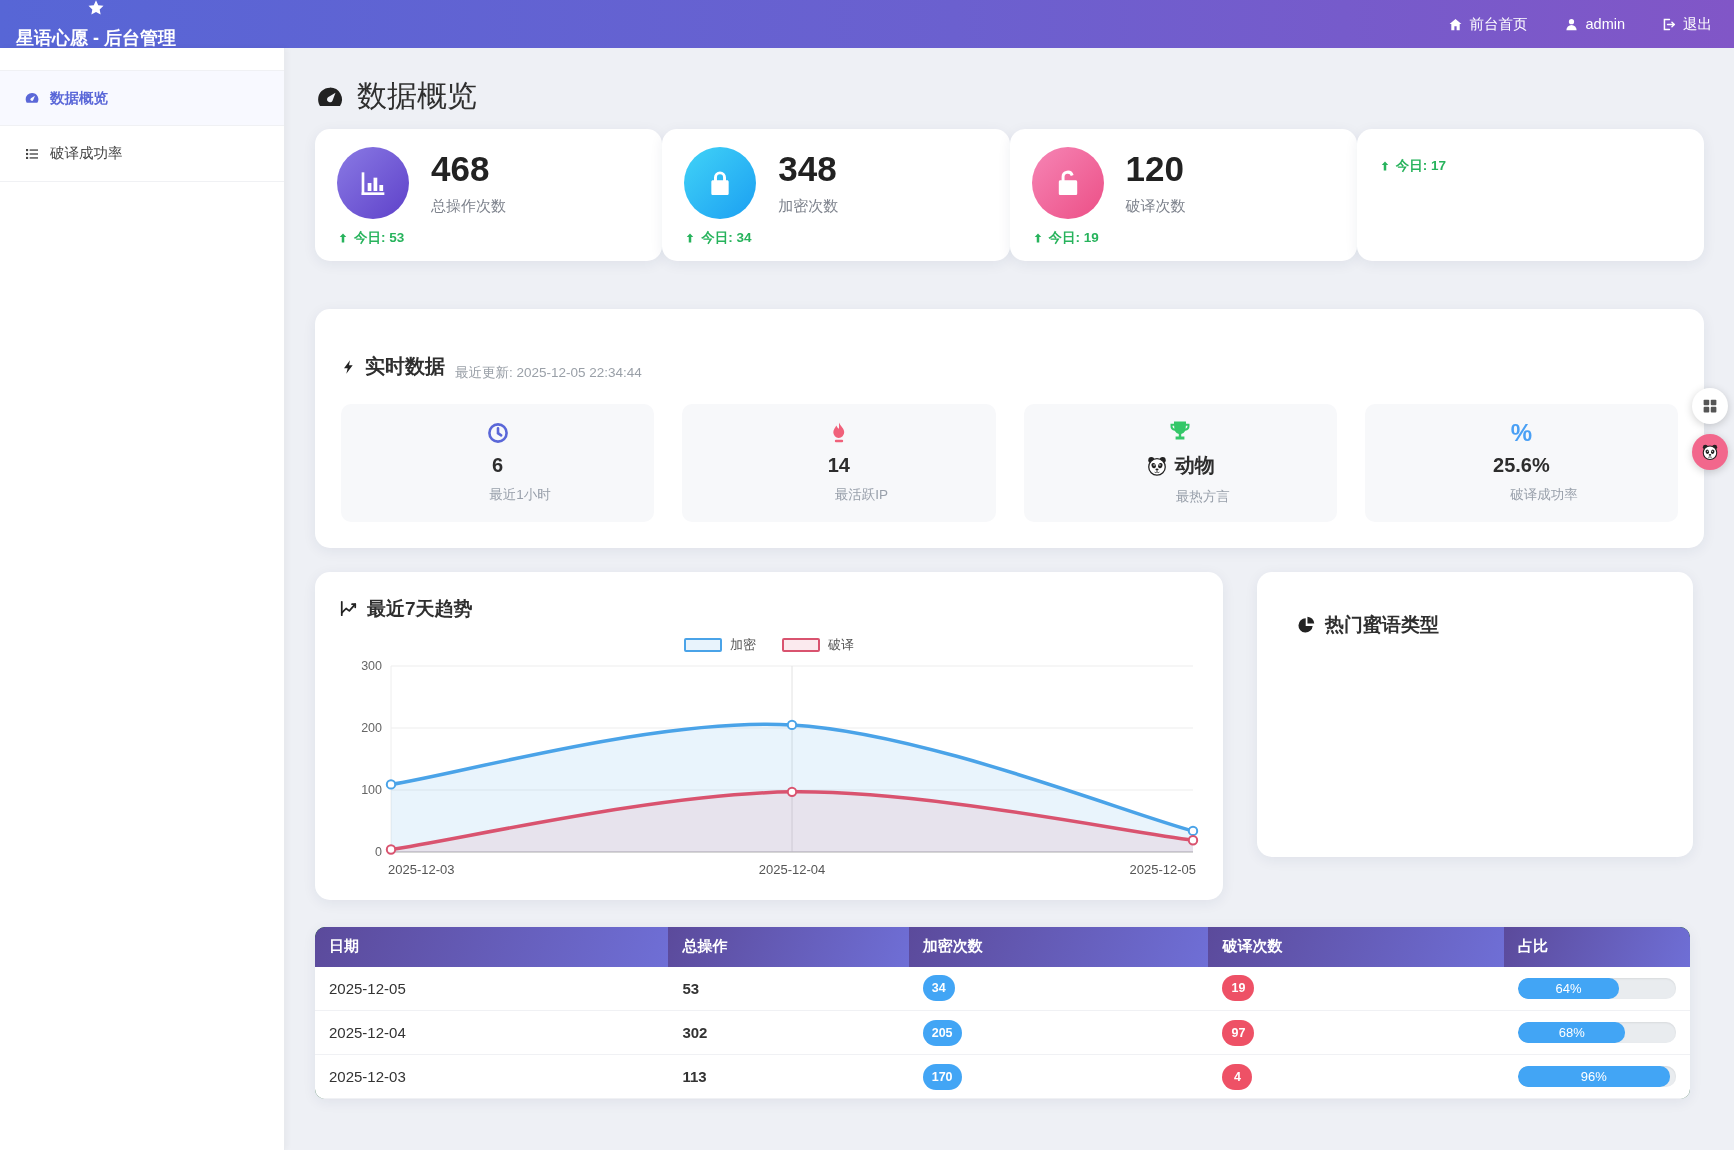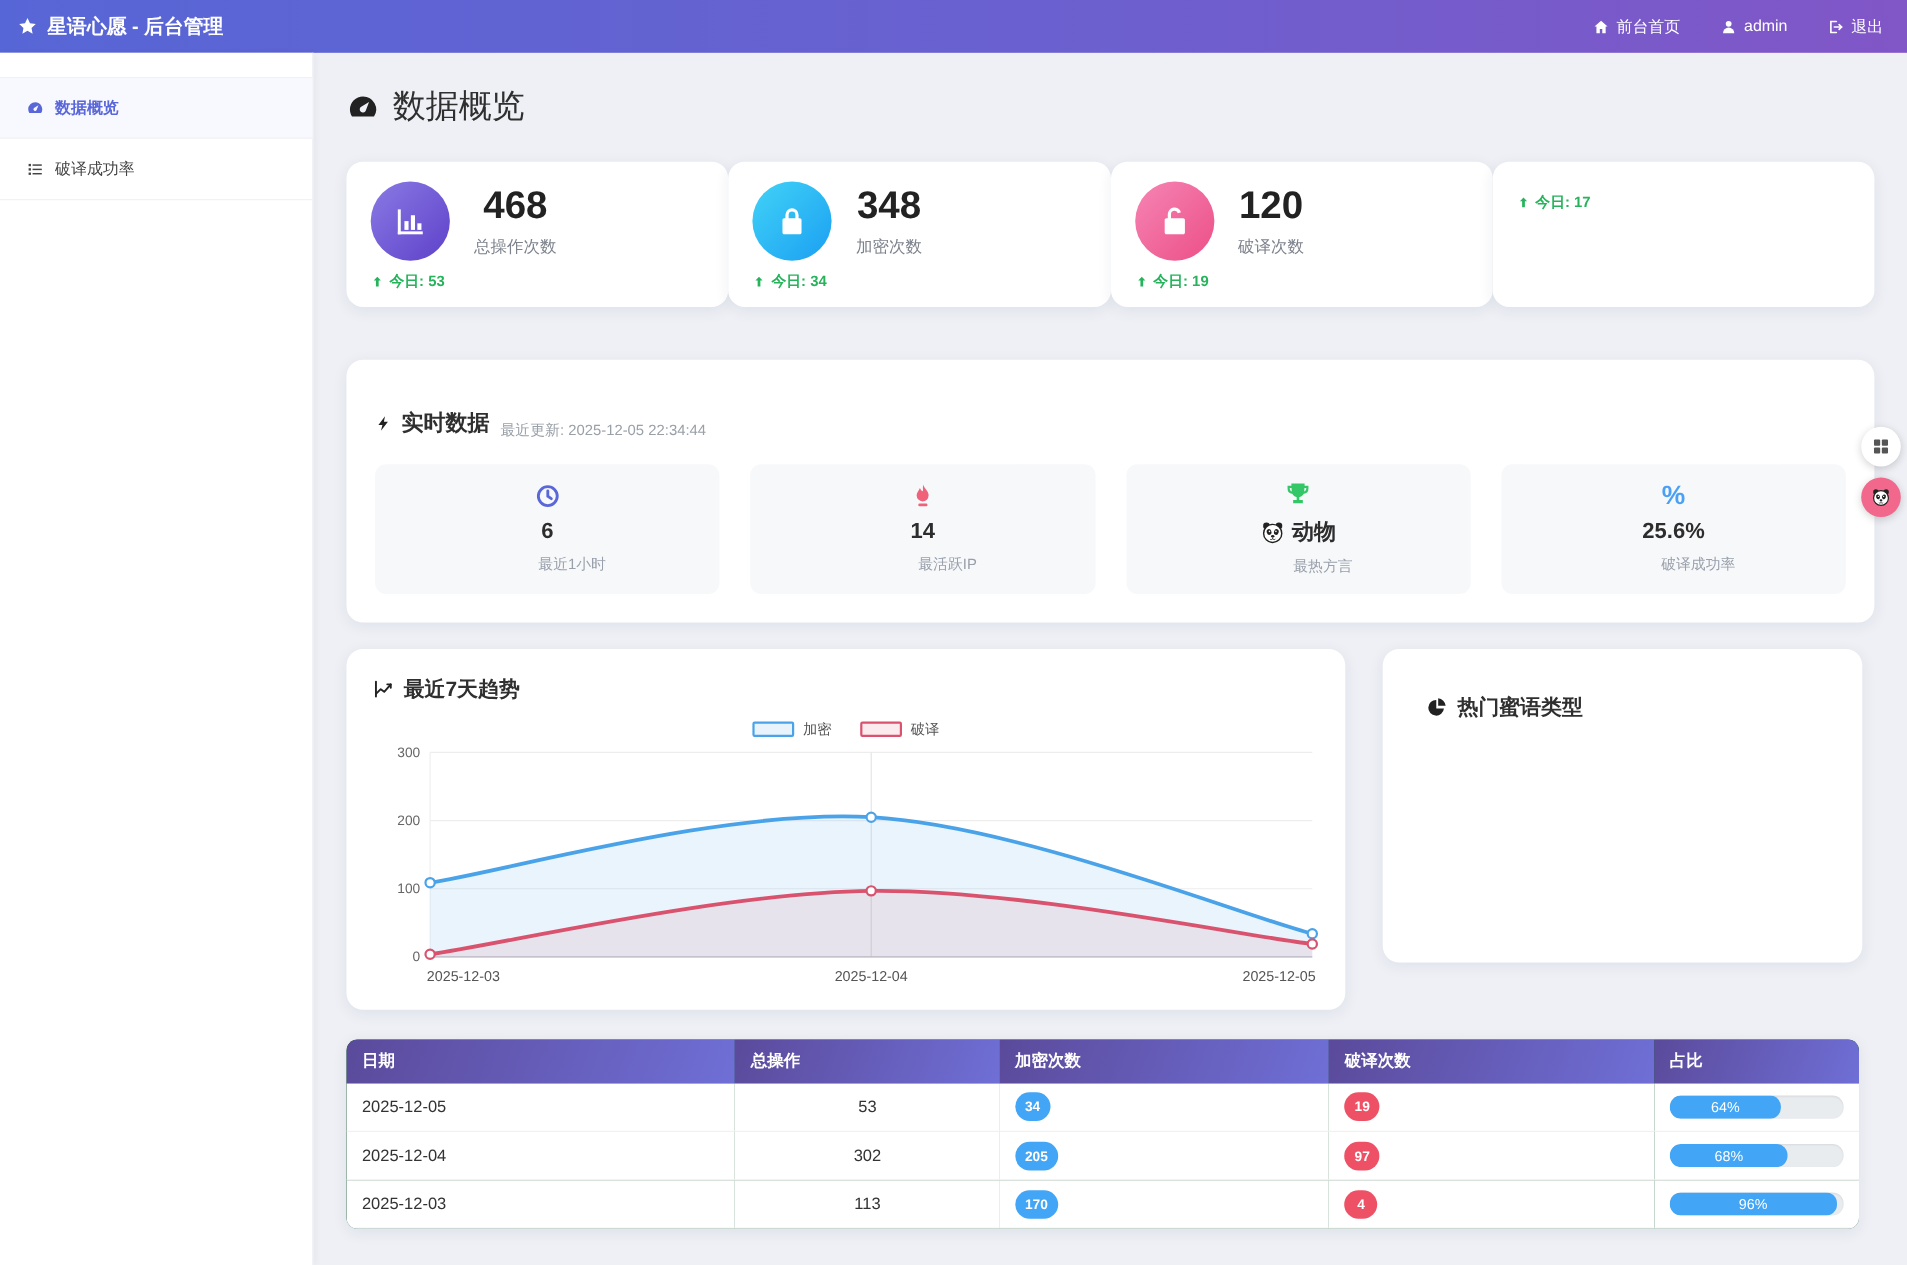--- a/index.html
+++ b/index.html
@@ -5,42 +5,42 @@
   * { margin:0; padding:0; box-sizing:border-box; }
   html,body { width:1734px; height:1150px; overflow:hidden; }
   body { font-family:"Liberation Sans","DejaVu Sans",sans-serif; background:#eef0f5; color:#333; position:relative; }
   svg { display:block; }
   .icon { display:inline-flex; align-items:center; justify-content:center; }
   .icon svg { width:100%; height:100%; }
 
   
   .navbar { height:48px; background:linear-gradient(90deg,#5766d6 0%,#6b60cf 55%,#8156c7 100%);
     display:flex; align-items:center; justify-content:space-between; padding:0 22px 0 16px; color:#fff; }
-  .brand { display:flex; align-items:center; gap:9px; font-size:18px; font-weight:bold; }
+  .brand { display:flex; align-items:center; gap:9px; font-size:18px; font-weight:bold;flex-direction:column; }
   .brand .icon { width:18px; height:18px; }
   .nav-links { display:flex; align-items:center; gap:36px; }
   .nav-link { display:flex; align-items:center; gap:7px; font-size:14.5px; cursor:pointer; }
   .nav-link .icon { width:15px; height:15px; }
 
   
   .sidebar { position:absolute; top:48px; left:0; width:285px; height:1102px; background:#fff;
     box-shadow:2px 0 6px rgba(0,0,0,0.04); border-right:1px solid #e8eaee; padding-top:22px; }
   .side-item { display:flex; align-items:center; gap:10px; height:56px; padding:0 24px; font-size:14.5px;
     color:#444; border-bottom:1px solid #f0f1f4; cursor:pointer; }
   .side-item:first-child { border-top:1px solid #f0f1f4; }
   .side-item .icon { width:16px; height:16px; }
   .side-item.active { color:#5a67d8; background:#f8f9ff; font-weight:bold; }
 
   
   .main { position:absolute; top:48px; left:285px; width:1449px; height:1102px; padding:28px 30px 0 30px; }
   .page-title { display:flex; align-items:center; gap:12px; font-size:30px; font-weight:500; color:#2f2f2f; }
   .page-title .icon { width:30px; height:30px; }
 
   
-  .stat-row { display:flex; margin-top:30px;text-align:center; }
+  .stat-row { display:flex; margin-top:12px; }
   .stat-card { flex:1; background:#fff; border-radius:15px; box-shadow:0 3px 14px rgba(30,40,90,0.07); padding:18px 22px 14px; }
   .stat-top { display:flex; align-items:center; gap:22px; }
   .stat-circle { width:72px; height:72px; border-radius:50%; display:flex; align-items:center; justify-content:center; color:#fff; flex:0 0 72px; }
   .stat-circle .icon { width:32px; height:32px; }
   .stat-value { font-size:35px; font-weight:bold; color:#222; line-height:1.1; }
   .stat-label { font-size:15px; color:#7d828c; margin-top:8px; }
   .stat-trend { margin-top:10px; font-size:13.5px; color:#27b35c; font-weight:bold; display:flex; gap:5px; align-items:center; }
 
   
   .realtime-card { background:#fff; border-radius:15px; box-shadow:0 3px 14px rgba(30,40,90,0.07); margin-top:48px; padding:44px 26px 26px; }
@@ -67,21 +67,21 @@
   .pie-card { width:436px; background:#fff; border-radius:15px; box-shadow:0 3px 14px rgba(30,40,90,0.07); padding:40px; height:285px;font-family:Liberation Serif, serif; }
 
   
   .table-card { margin-top:27px; border-radius:10px; overflow:hidden; box-shadow:0 3px 14px rgba(30,40,90,0.07); background:#14532d; width:1375px; }
   table { width:100%; border-collapse:collapse; }
   th { background:linear-gradient(110deg,#5b4a9b 0%,#6f6fd6 100%); color:#fff; font-size:15px; font-weight:bold;
        text-align:left; padding:10px 14px; height:40px; }
   th:first-child { border-top-left-radius:10px; }
   th:last-child { border-top-right-radius:10px; }
   td { padding:8px 14px; height:44px; font-size:15px; color:#333; border-bottom:1px solid #f0f1f4; background:#fff; }
-  td.total { font-weight:normal;text-align:center; }
+  td.total { font-weight:bold; }
   .badge { display:inline-flex; align-items:center; justify-content:center; min-width:30px; height:26px; padding:0 9px;
     border-radius:14px; color:#fff; font-size:12.5px; font-weight:bold; }
   .badge.enc { background:#42a5f5; }
   .badge.dec { background:#ee5166; }
   .progress { width:158px; height:21px; background:#e9ecef; border-radius:10px; overflow:hidden; box-shadow:inset 0 1px 2px rgba(0,0,0,0.08); }
   .progress-fill { height:100%; background:#42a5f5; border-radius:10px; color:#fff; font-size:13px;
     display:flex; align-items:center; justify-content:center; }
 
   
   .float-btn { position:absolute; right:6px; width:36px; height:36px; border-radius:50%; display:flex; align-items:center;

